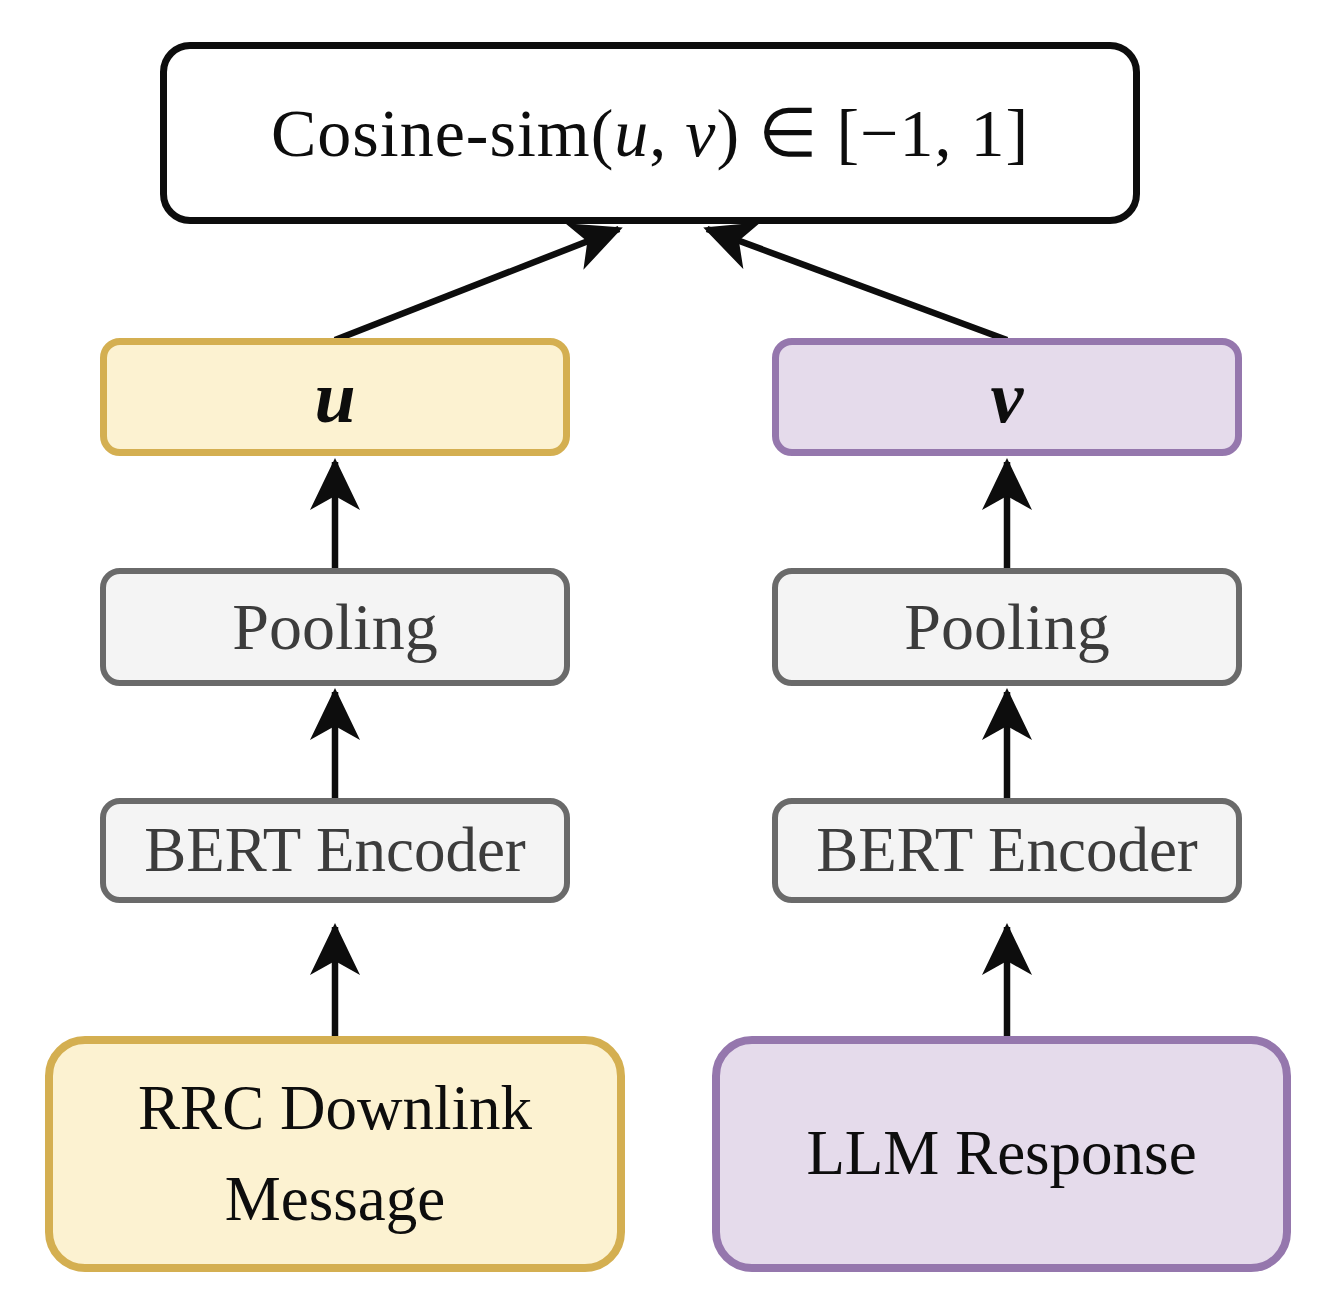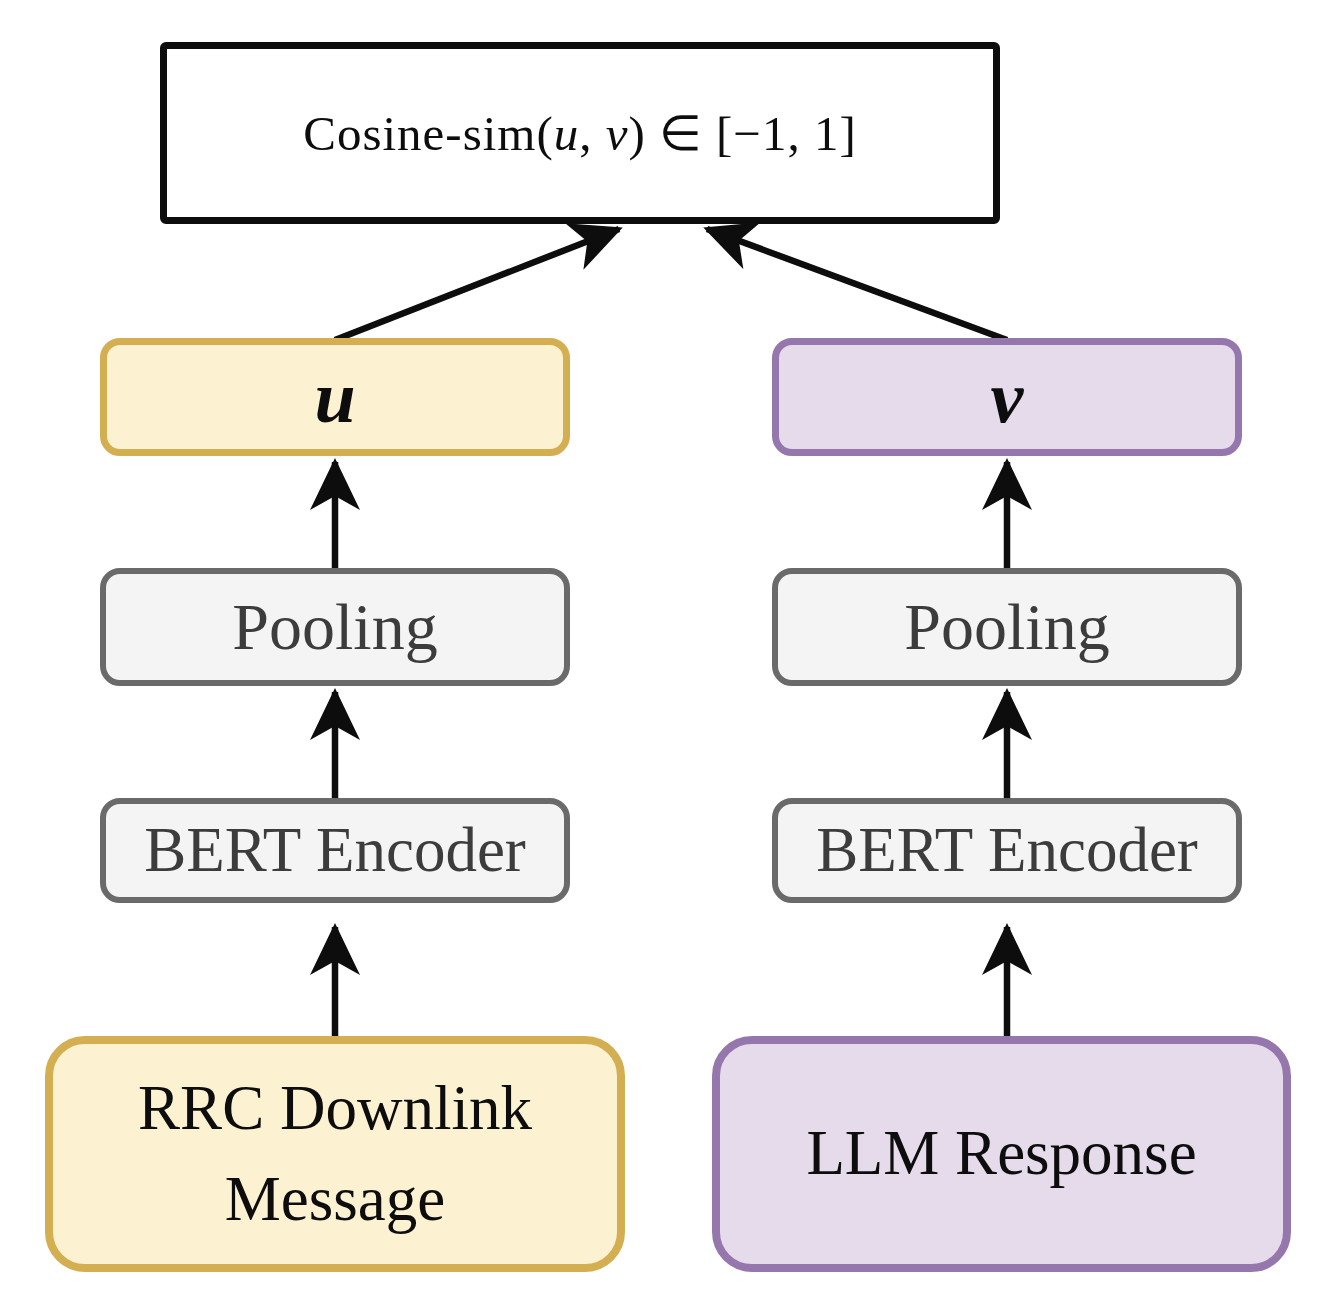--- a/index.html
+++ b/index.html
@@ -26,25 +26,25 @@
     position: absolute;
     box-sizing: border-box;
     display: flex;
     align-items: center;
     justify-content: center;
     text-align: center;
     color: #0d0d0d;
   }
   .cosine-box {
     left: 160px; top: 42px;
-    width: 840px; height: 182px;
+    width: 980px; height: 182px;
     border: 7px solid #0d0d0d;
-    border-radius: 6px;
+    border-radius: 30px;
     background: #ffffff;
-    font-size: 49px;
+    font-size: 68px;
     letter-spacing: 1px;
   }
   .cosine-box .math-var { font-style: italic; }
   .emb-box {
     font-size: 74px;
     font-weight: bold;
     font-style: italic;
     width: 470px; height: 118px;
     top: 338px;
     border-radius: 20px;

